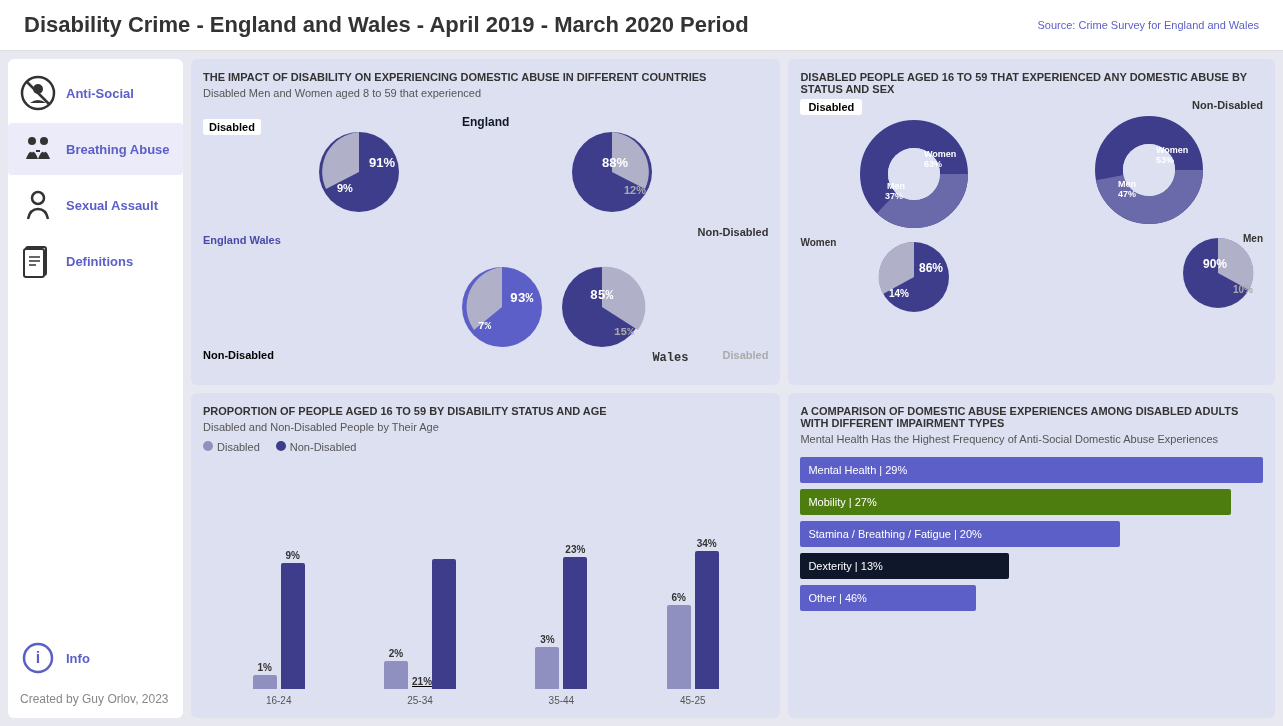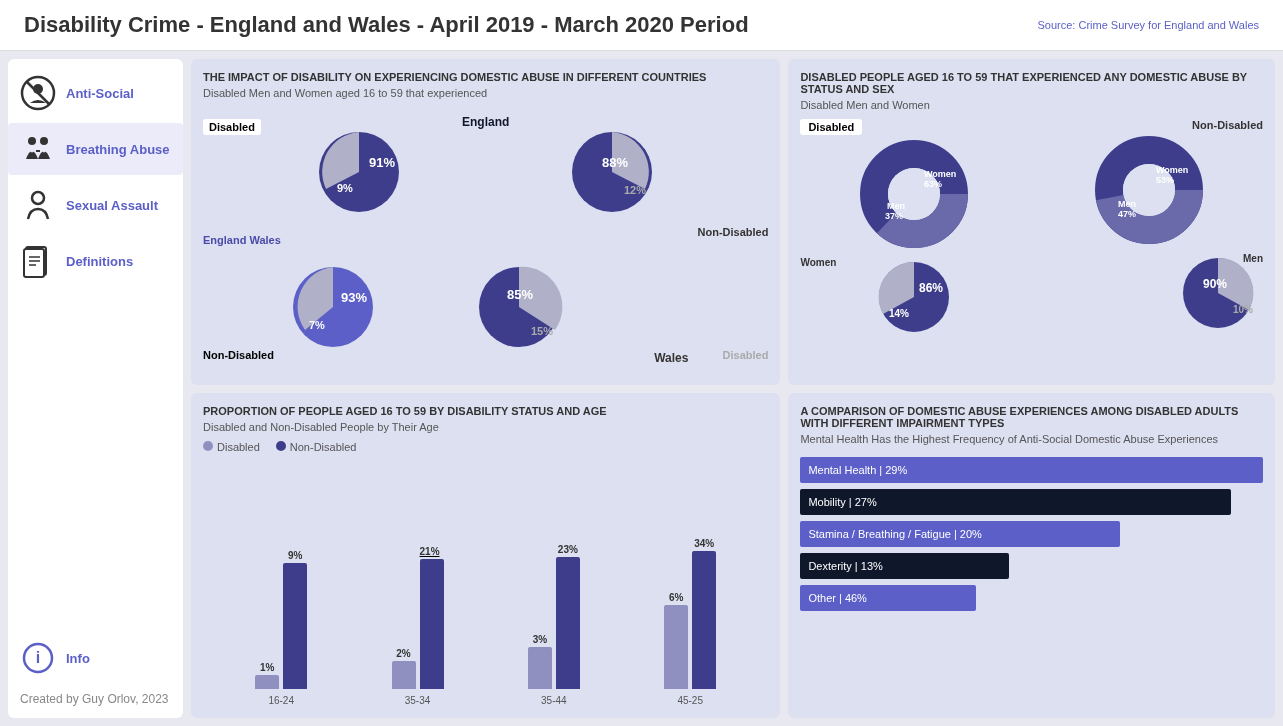--- a/index.html
+++ b/index.html
@@ -124,21 +124,21 @@
       </div>
       <div class="sidebar-created">Created by Guy Orlov, 2023</div>
     </div>
 
     <div class="content">
 
       <div class="content-row">
 
         <div class="card card-left">
           <div class="card-title">THE IMPACT OF DISABILITY ON EXPERIENCING DOMESTIC ABUSE IN DIFFERENT COUNTRIES</div>
-          <div class="card-subtitle">Disabled Men and Women aged 16 to 59 that experienced</div>
+          <div class="card-subtitle">Disabled Men and Women aged 8 to 59 that experienced</div>
           <div style="display:flex; flex:1; gap:0">
 
             <div style="display:flex; flex-direction:column; justify-content:space-between; width:80px; padding:10px 0;">
               <div>
                 <span style="font-weight:bold; font-size:11px; background:white; padding:2px 6px; border-radius:3px;">Disabled</span>
               </div>
               <div>
                 <div style="font-size:11px; font-weight:bold; color:#4a4aaa;">England Wales</div>
               </div>
               <div>
@@ -163,21 +163,21 @@
                 <div style="display:flex; flex-direction:column; align-items:center;">
                   <svg class="pie" width="100" height="100" viewBox="0 0 100 100">
                     <circle cx="50" cy="50" r="40" fill="#3d3d8c"></circle>
                     <path d="M50,50 L50,10 A40,40 0 0,1 83,67 Z" fill="#b0b0c8"></path>
                     <text x="40" y="45" font-size="13" font-weight="bold" fill="white">88%</text>
                     <text x="62" y="72" font-size="11" font-weight="bold" fill="#aaa">12%</text>
                   </svg>
                 </div>
               </div>
 
-              <div style="display:flex; flex:1; align-items:center; justify-content:space-between;">
+              <div style="display:flex; flex:1; align-items:center; justify-content:flex-end;font-family:Liberation Mono, monospace;">
 
                 <div style="display:flex; flex-direction:column; align-items:center;">
                   <svg class="pie" width="100" height="100" viewBox="0 0 100 100">
                     <circle cx="50" cy="50" r="40" fill="#5b5fc7"></circle>
                     <path d="M50,50 L50,10 A40,40 0 0,0 22,73 Z" fill="#b0b0c8"></path>
                     <text x="58" y="45" font-size="13" font-weight="bold" fill="white">93%</text>
                     <text x="26" y="72" font-size="11" font-weight="bold" fill="white">7%</text>
                   </svg>
                 </div>
 
@@ -200,21 +200,20 @@
               </div>
               <div>
                 <span style="font-size:11px; color:#aaa; font-weight:bold;">Disabled</span>
               </div>
             </div>
           </div>
         </div>
 
         <div class="card card-right">
           <div class="card-title">DISABLED PEOPLE AGED 16 TO 59 THAT EXPERIENCED ANY DOMESTIC ABUSE BY STATUS AND SEX</div>
-          <div class="card-subtitle">Disabled Men and Women</div>
           <div style="display:flex; flex:1; gap:8px;">
 
             <div style="display:flex; flex-direction:column; flex:1; align-items:center; gap:4px;">
               <div style="font-weight:bold; font-size:11px; background:white; padding:2px 8px; border-radius:3px; align-self:flex-start;">Disabled</div>
 
               <div style="position:relative;">
                 <svg width="110" height="110" viewBox="0 0 110 110">
 
                   <circle cx="55" cy="55" r="40" fill="none" stroke="#3d3d8c" stroke-width="28"></circle>
 
@@ -297,26 +296,26 @@
               </div>
               <span class="bar-axis-label">16-24</span>
             </div>
 
             <div class="bar-group">
               <div class="bar-pair">
                 <div style="display:flex; flex-direction:column; align-items:center;">
                   <span class="bar-value" style="font-size:10px; font-weight:bold; color:#333;">2%</span>
                   <div style="width:24px; height:28px; background:#9090c0; border-radius:2px 2px 0 0;"></div>
                 </div>
-                <div style="display:flex; flex-direction:column; align-items:flex-start;text-decoration:underline;">
+                <div style="display:flex; flex-direction:row; align-items:flex-end;text-decoration:underline;">
                   <span class="bar-value" style="font-size:10px; font-weight:bold; color:#333;">21%</span>
                   <div style="width:24px; height:130px; background:#3d3d8c; border-radius:2px 2px 0 0;"></div>
                 </div>
               </div>
-              <span class="bar-axis-label">35-34</span>
+              <span class="bar-axis-label">25-34</span>
             </div>
 
             <div class="bar-group">
               <div class="bar-pair">
                 <div style="display:flex; flex-direction:column; align-items:center;">
                   <span class="bar-value" style="font-size:10px; font-weight:bold; color:#333;">3%</span>
                   <div style="width:24px; height:42px; background:#9090c0; border-radius:2px 2px 0 0;"></div>
                 </div>
                 <div style="display:flex; flex-direction:column; align-items:center;">
                   <span class="bar-value" style="font-size:10px; font-weight:bold; color:#333;">23%</span>
@@ -345,21 +344,21 @@
         <div class="card card-right">
           <div class="card-title">A COMPARISON OF DOMESTIC ABUSE EXPERIENCES AMONG DISABLED ADULTS WITH DIFFERENT IMPAIRMENT TYPES</div>
           <div class="card-subtitle">Mental Health Has the Highest Frequency of Anti-Social Domestic Abuse Experiences</div>
           <div class="impairment-section">
             <div class="impairment-bar-row">
               <div class="impairment-bar-bg" style="background:#5b5fc7; width:100%;">
                 <span class="impairment-label">Mental Health | 29%</span>
               </div>
             </div>
             <div class="impairment-bar-row">
-              <div class="impairment-bar-bg" style="background:#0f172a; width:93%;">
+              <div class="impairment-bar-bg" style="background:#4d7c0f; width:93%;">
                 <span class="impairment-label">Mobility | 27%</span>
               </div>
             </div>
             <div class="impairment-bar-row">
               <div class="impairment-bar-bg" style="background:#5b5fc7; width:69%;">
                 <span class="impairment-label">Stamina / Breathing / Fatigue | 20%</span>
               </div>
             </div>
             <div class="impairment-bar-row">
               <div class="impairment-bar-bg" style="background:#0f172a; width:45%;">

